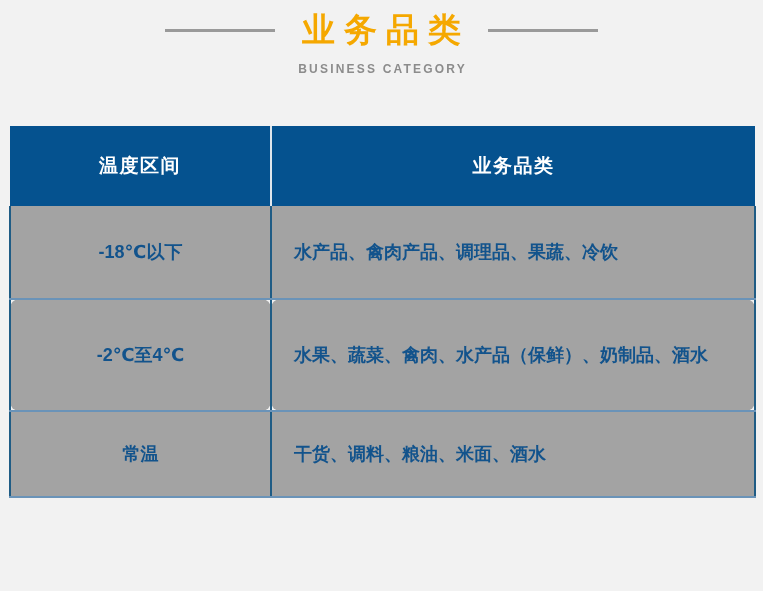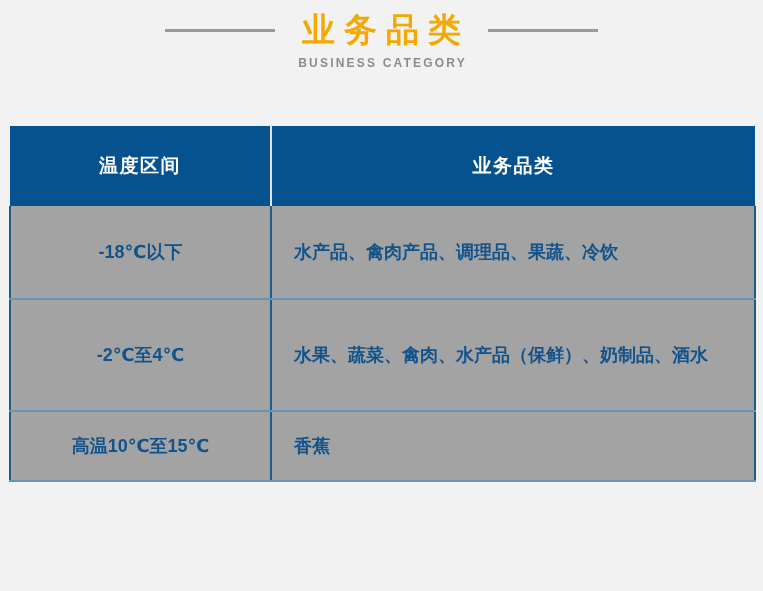--- a/index.html
+++ b/index.html
@@ -47,21 +47,21 @@
     letter-spacing: 9px;
     line-height: 40px;
     white-space: nowrap;
     text-indent: 9px;
   }
   .sub-title {
     color: #8c8c8c;
     font-size: 12px;
     font-weight: bold;
     letter-spacing: 2.2px;
-    margin-top: 6px;
+    margin-top: 12px;
     text-indent: 2.2px;
     white-space: nowrap;
   }
 
   
   .table-wrap {
     position: absolute;
     left: 9px;
     top: 126px;
     width: 745px;
@@ -105,21 +105,21 @@
     text-align: center;
     padding: 0 8px;
     border-left: 2px solid #1f5c85;
   }
   tbody td.col-cat {
     text-align: left;
     padding-left: 22px;
     padding-right: 28px;
   }
   tbody tr.r1 td { height: 92px; }
-  tbody tr.r2 td { height: 110px; }
+  tbody tr.r2 td { height: 110px; border-radius: 9px; }
   tbody tr.r3 td { height: 84px; }
   tbody tr.r4 td { height: 68px; }
 </style>
 </head>
 <body>
 
 <div class="header">
   <div class="title-row">
     <div class="deco-line left"></div>
     <div class="main-title">业务品类</div>
@@ -142,19 +142,19 @@
     </thead>
     <tbody>
       <tr class="r1">
         <td class="col-temp">-18℃以下</td>
         <td class="col-cat">水产品、禽肉产品、调理品、果蔬、冷饮</td>
       </tr>
       <tr class="r2">
         <td class="col-temp">-2℃至4℃</td>
         <td class="col-cat">水果、蔬菜、禽肉、水产品（保鲜）、奶制品、酒水</td>
       </tr>
-      <tr class="r4">
-        <td class="col-temp">高温10℃至15℃</td>
-        <td class="col-cat">香蕉</td>
+      <tr class="r3">
+        <td class="col-temp">常温</td>
+        <td class="col-cat">干货、调料、粮油、米面、酒水</td>
       </tr>
     </tbody>
   </table>
 </div>
 
 </body></html>

